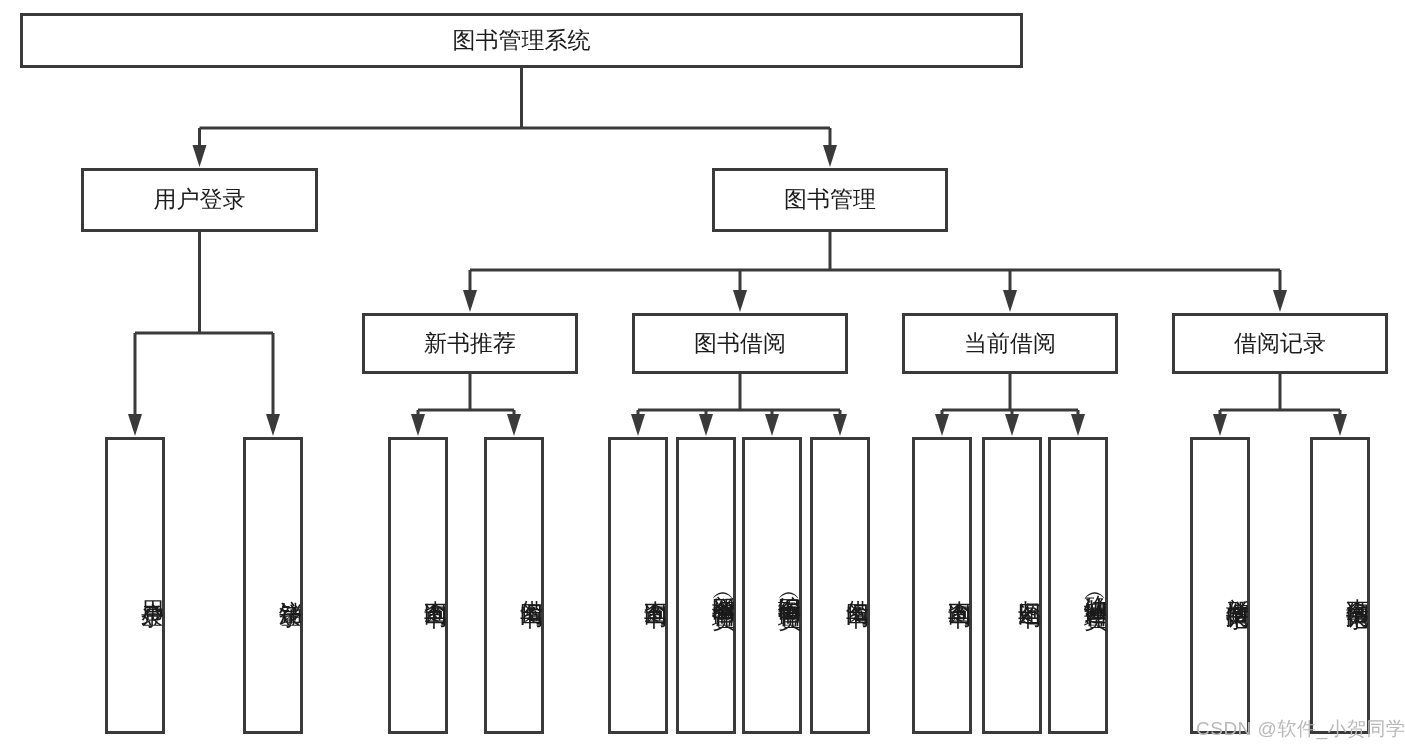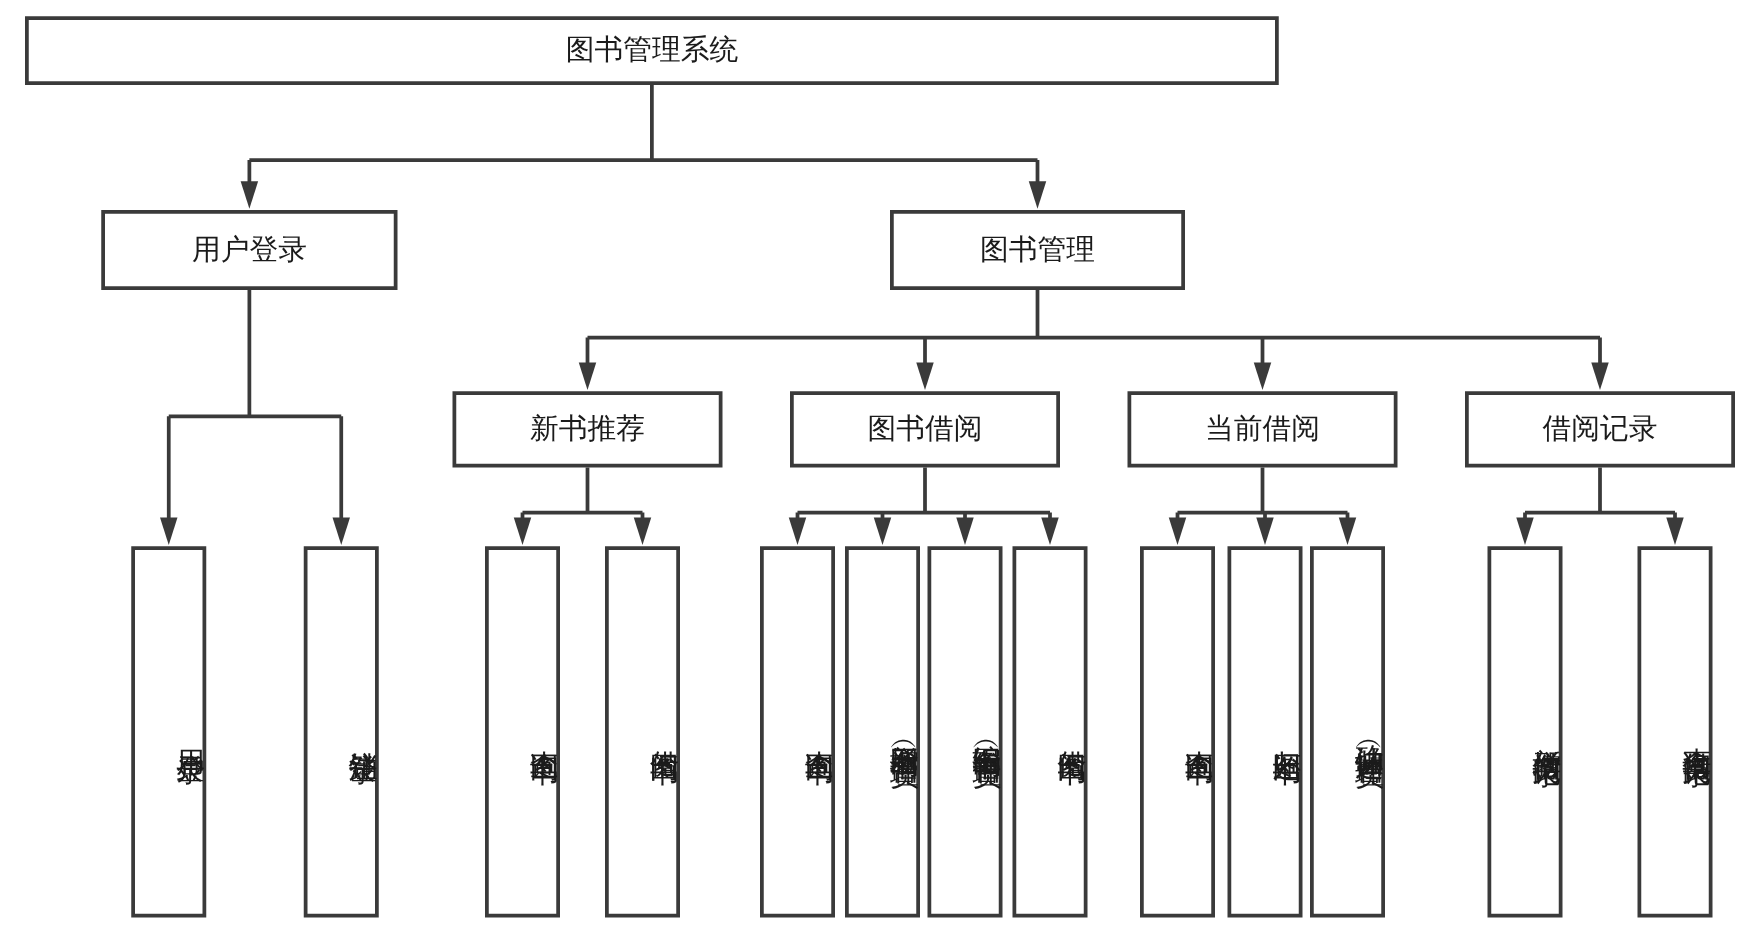--- a/index.html
+++ b/index.html
@@ -174,14 +174,15 @@
       <div class="leaf-label" style="left: 676px; top: 449px; width: 60px; height: 273px;">新增图书（管理员）</div>
       <div class="leaf-label" style="left: 742px; top: 449px; width: 60px; height: 273px;">编辑图书（管理员）</div>
       <div class="leaf-label" style="left: 810px; top: 449px; width: 60px; height: 273px;">借阅图书</div>
       <div class="leaf-label" style="left: 912px; top: 449px; width: 60px; height: 273px;">查询图书</div>
       <div class="leaf-label" style="left: 982px; top: 449px; width: 60px; height: 273px;">归还图书</div>
       <div class="leaf-label" style="left: 1048px; top: 449px; width: 60px; height: 273px;">确认归还（管理员）</div>
       <div class="leaf-label" style="left: 1190px; top: 449px; width: 60px; height: 273px;">新增借阅记录</div>
       <div class="leaf-label" style="left: 1310px; top: 449px; width: 60px; height: 273px;">查询借阅记录</div>
     </div>
 
+  <div class="watermark" style="left: 1196px; top: 716px;">CSDN @软件_小贺同学</div>
 
 </div>
 
 </body></html>

